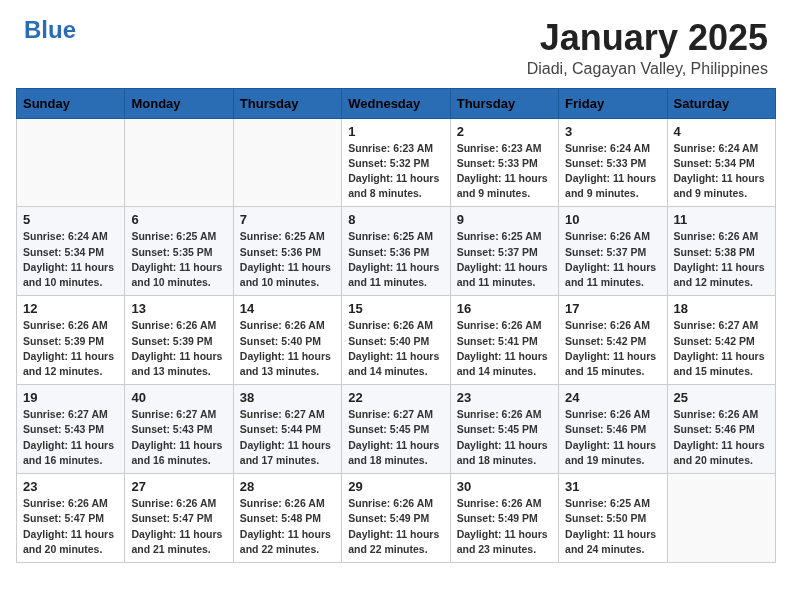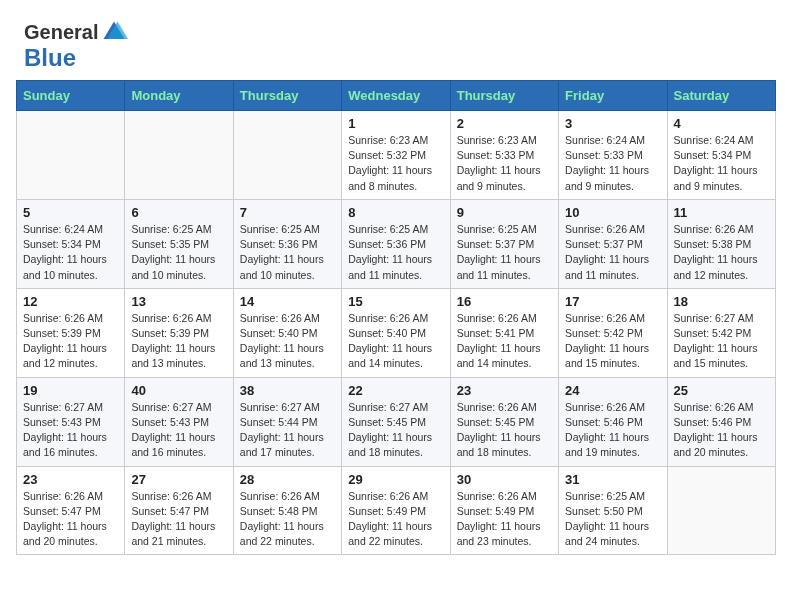--- a/index.html
+++ b/index.html
@@ -53,21 +53,21 @@
       margin-top: 2px;
     }
     .calendar-table {
       width: calc(100% - 32px);
       margin: 0 16px;
       border-collapse: collapse;
       border: 1px solid #ccc;
     }
     .calendar-table th {
       background-color: #2a6db5;
-      color: #86efac;
+      color: #000000;
       font-size: 13px;
       font-weight: bold;
       padding: 7px 6px;
       text-align: left;
       border: 1px solid #1a5a9a;
     }
     .calendar-table td {
       vertical-align: top;
       border: 1px solid #ccc;
       padding: 5px 6px;
@@ -84,40 +84,38 @@
       font-size: 13px;
       font-weight: bold;
       color: #222;
       display: block;
       margin-bottom: 2px;
     }
     .day-info {
       font-size: 10.5px;
       color: #333;
       line-height: 1.45;
+      font-weight: bold;
     }
     .empty-cell {
       background: #f9f9f9 !important;
     }
   </style>
 </head>
 <body>
 
 <div class="header">
   <div class="logo">
     <div>
-      <div style="display:flex;align-items:center;">
-        <span class="logo-text-general">General</span>
-        <svg class="logo-icon" viewBox="0 0 32 32">
-          <polygon points="16,4 28,24 4,24" fill="#2a6db5"></polygon>
-          <polygon points="20,4 32,24 8,24" fill="#1a9cd8" opacity="0.7"></polygon>
-        </svg>
-      </div>
       <span class="logo-text-blue">Blue</span>
     </div>
+  </div>
+  <div class="title-block">
+    <div class="month-title">January 2025</div>
+    <div class="location-title">Diadi, Cagayan Valley, Philippines</div>
   </div>
 </div>
 
 <table class="calendar-table">
   <thead>
     <tr id="days-header">
         <th>Sunday</th>
         <th>Monday</th>
         <th>Thursday</th>
         <th>Wednesday</th>

